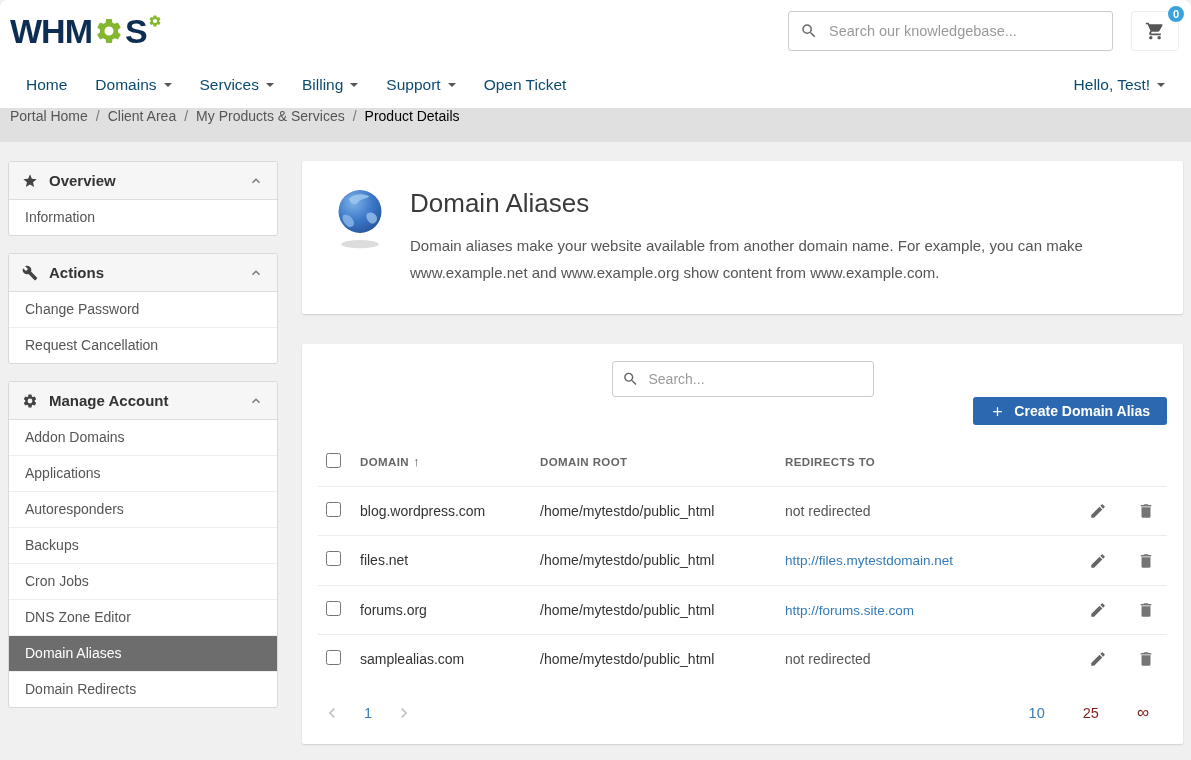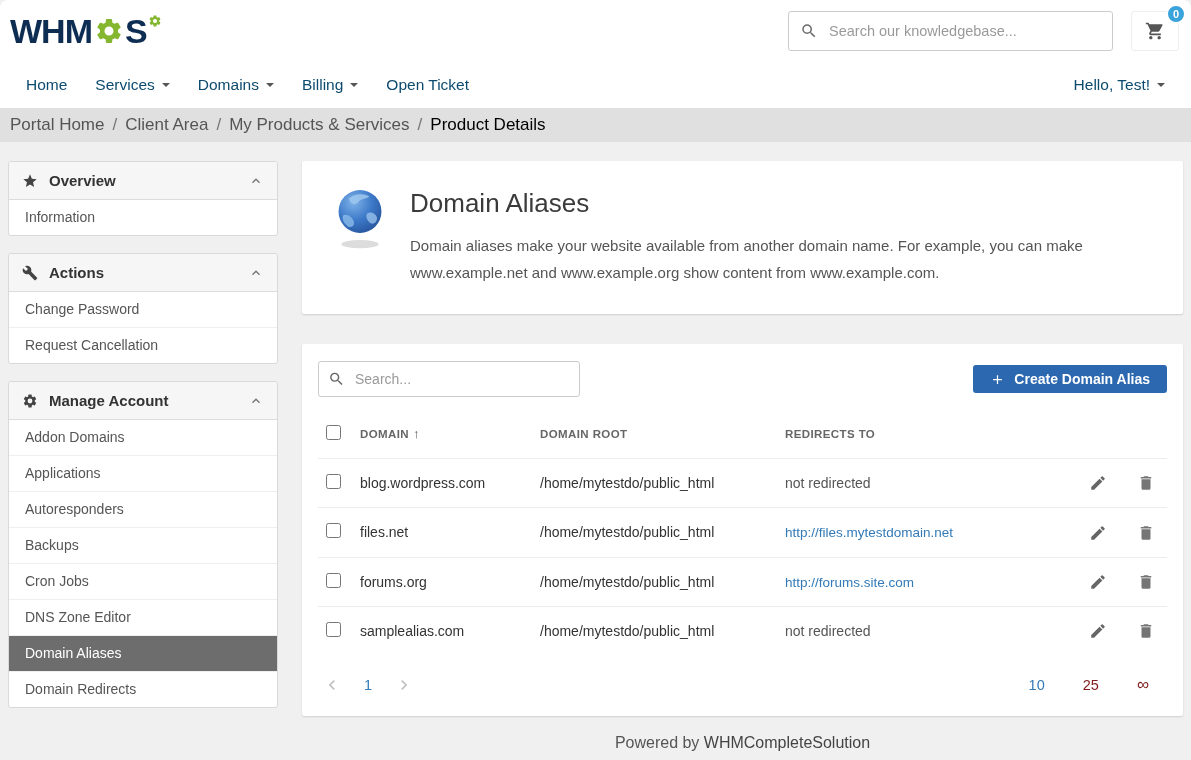--- a/index.html
+++ b/index.html
@@ -21,21 +21,21 @@
   .cart-btn .cart-ic { color:#555; display:flex; }
   .cart-badge { position:absolute; top:-8px; right:-8px; min-width:20px; height:20px; border-radius:10px; background:#39a3dc; color:#fff; font-size:11px; font-weight:700; display:flex; align-items:center; justify-content:center; border:2px solid #fff; }
 
   
   .main-nav { height:46px; background:#fff; display:flex; align-items:center; padding:0 12px; }
   .nav-item { display:flex; align-items:center; padding:0 14px; font-size:15.5px; color:#0c4a6e; cursor:pointer; height:100%; }
   .caret { width:0; height:0; border-left:4px solid transparent; border-right:4px solid transparent; border-top:4px solid #555; margin-left:7px; display:inline-block; }
   .nav-right { margin-left:auto; }
 
   
-  .breadcrumb { height:34px; background:#e0e0e0; display:flex; align-items:center; padding:0 10px; font-size:17px; }
+  .breadcrumb { height:34px; background:#e0e0e0; display:flex; padding:0 10px; font-size:14px; }
   .crumb { color:#555; cursor:pointer; }
   .crumb-sep { margin:0 8px; color:#777; }
   .crumb.current { color:#000000; cursor:default; }
 
   
   .content { display:flex; align-items:flex-start; gap:24px; padding:19px 8px 12px 8px; }
   .sidebar { flex:0 0 270px; width:270px; }
   .main { flex:1; min-width:0; }
 
   
@@ -49,21 +49,21 @@
 
   
   .card { background:#fff; box-shadow:0 1px 2px rgba(0,0,0,.14); border-radius:2px; }
   .intro-card { padding:25px 30px 28px 30px; display:flex; gap:22px; margin-bottom:30px; }
   .intro-icon { flex:0 0 56px; display:flex; justify-content:center; }
   .intro-title { font-size:26px; font-weight:400; color:#3a3a3a; margin:2px 0 13px 0; }
   .intro-desc { font-size:15px; color:#555; line-height:1.8; max-width:850px; }
 
   
   .table-card { padding:17px 16px 0 16px; }
-  .toolbar { display:flex; align-items:center; }
+  .toolbar { display:flex; align-items:center;flex-direction:column; }
   .table-search { position:relative; width:262px; height:36px; }
   .table-search input { width:100%; height:100%; border:1px solid #ccc; border-radius:3px; padding:0 10px 0 36px; font-size:14px; color:#555; font-family:inherit; outline:none; }
   .table-search .mag { position:absolute; left:10px; top:50%; transform:translateY(-50%); color:#666; display:flex; }
   .create-btn { margin-left:auto; height:28px; background:#2b68af; border:none; border-radius:3px; color:#fff; font-family:inherit; font-size:14px; font-weight:700; display:flex; align-items:center; gap:9px; padding:0 17px; cursor:pointer; }
   .create-btn .plus { display:flex; }
 
   table.alias-table { width:100%; border-collapse:collapse; margin-top:12px; }
   .alias-table th { text-align:left; font-size:11.5px; letter-spacing:.4px; color:#666; font-weight:700; padding:16px 8px; cursor:pointer; text-transform:uppercase; }
   .alias-table td { padding:15px 8px; font-size:14px; color:#333; border-top:1px solid #ececec; }
   .col-check { width:34px; }
@@ -126,29 +126,33 @@
       </span>
       <span class="cart-badge">0</span>
     </div>
   </div>
 
   <div class="main-nav">
     <div class="nav-item">
         <span>Home</span>
       </div>
     <div class="nav-item">
+        <span>Domains</span>
+        <span class="caret"></span>
+      </div>
+    <div class="nav-item">
         <span>Services</span>
         <span class="caret"></span>
       </div>
     <div class="nav-item">
-        <span>Domains</span>
-        <span class="caret"></span>
-      </div>
-    <div class="nav-item">
         <span>Billing</span>
+        <span class="caret"></span>
+      </div>
+    <div class="nav-item">
+        <span>Support</span>
         <span class="caret"></span>
       </div>
     <div class="nav-item">
         <span>Open Ticket</span>
       </div>
     <div class="nav-item nav-right">
         <span>Hello, Test!</span>
         <span class="caret"></span>
       </div>
   </div>

